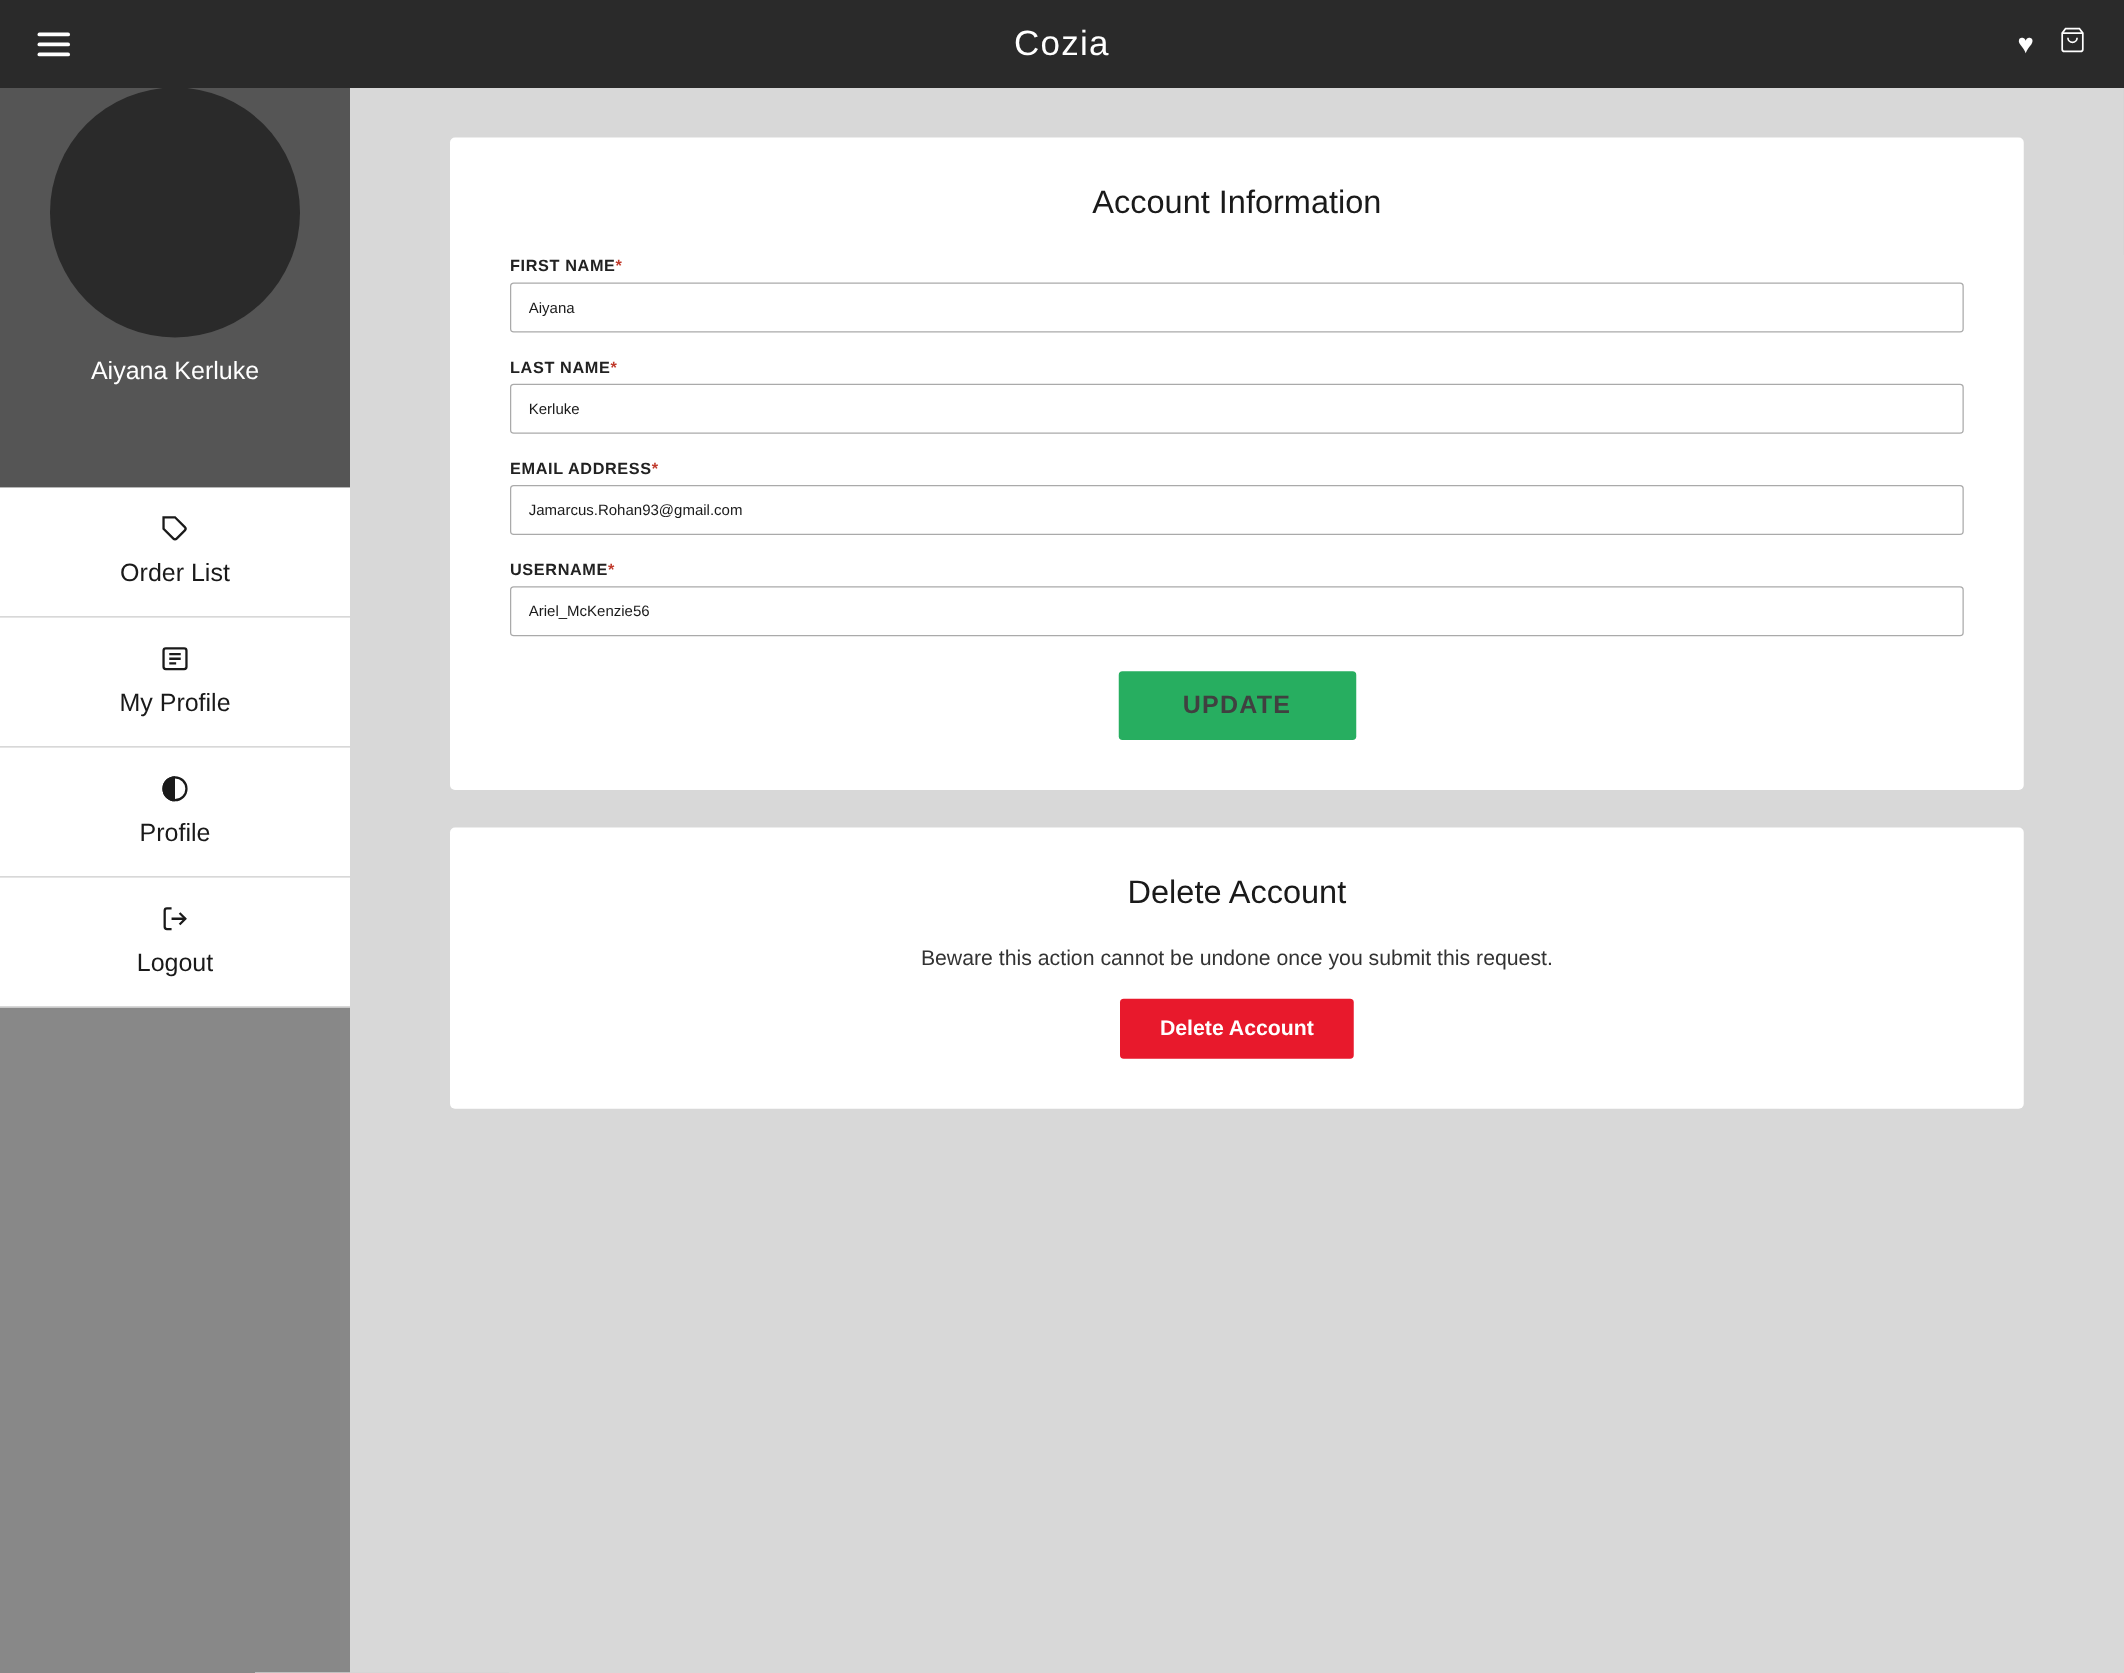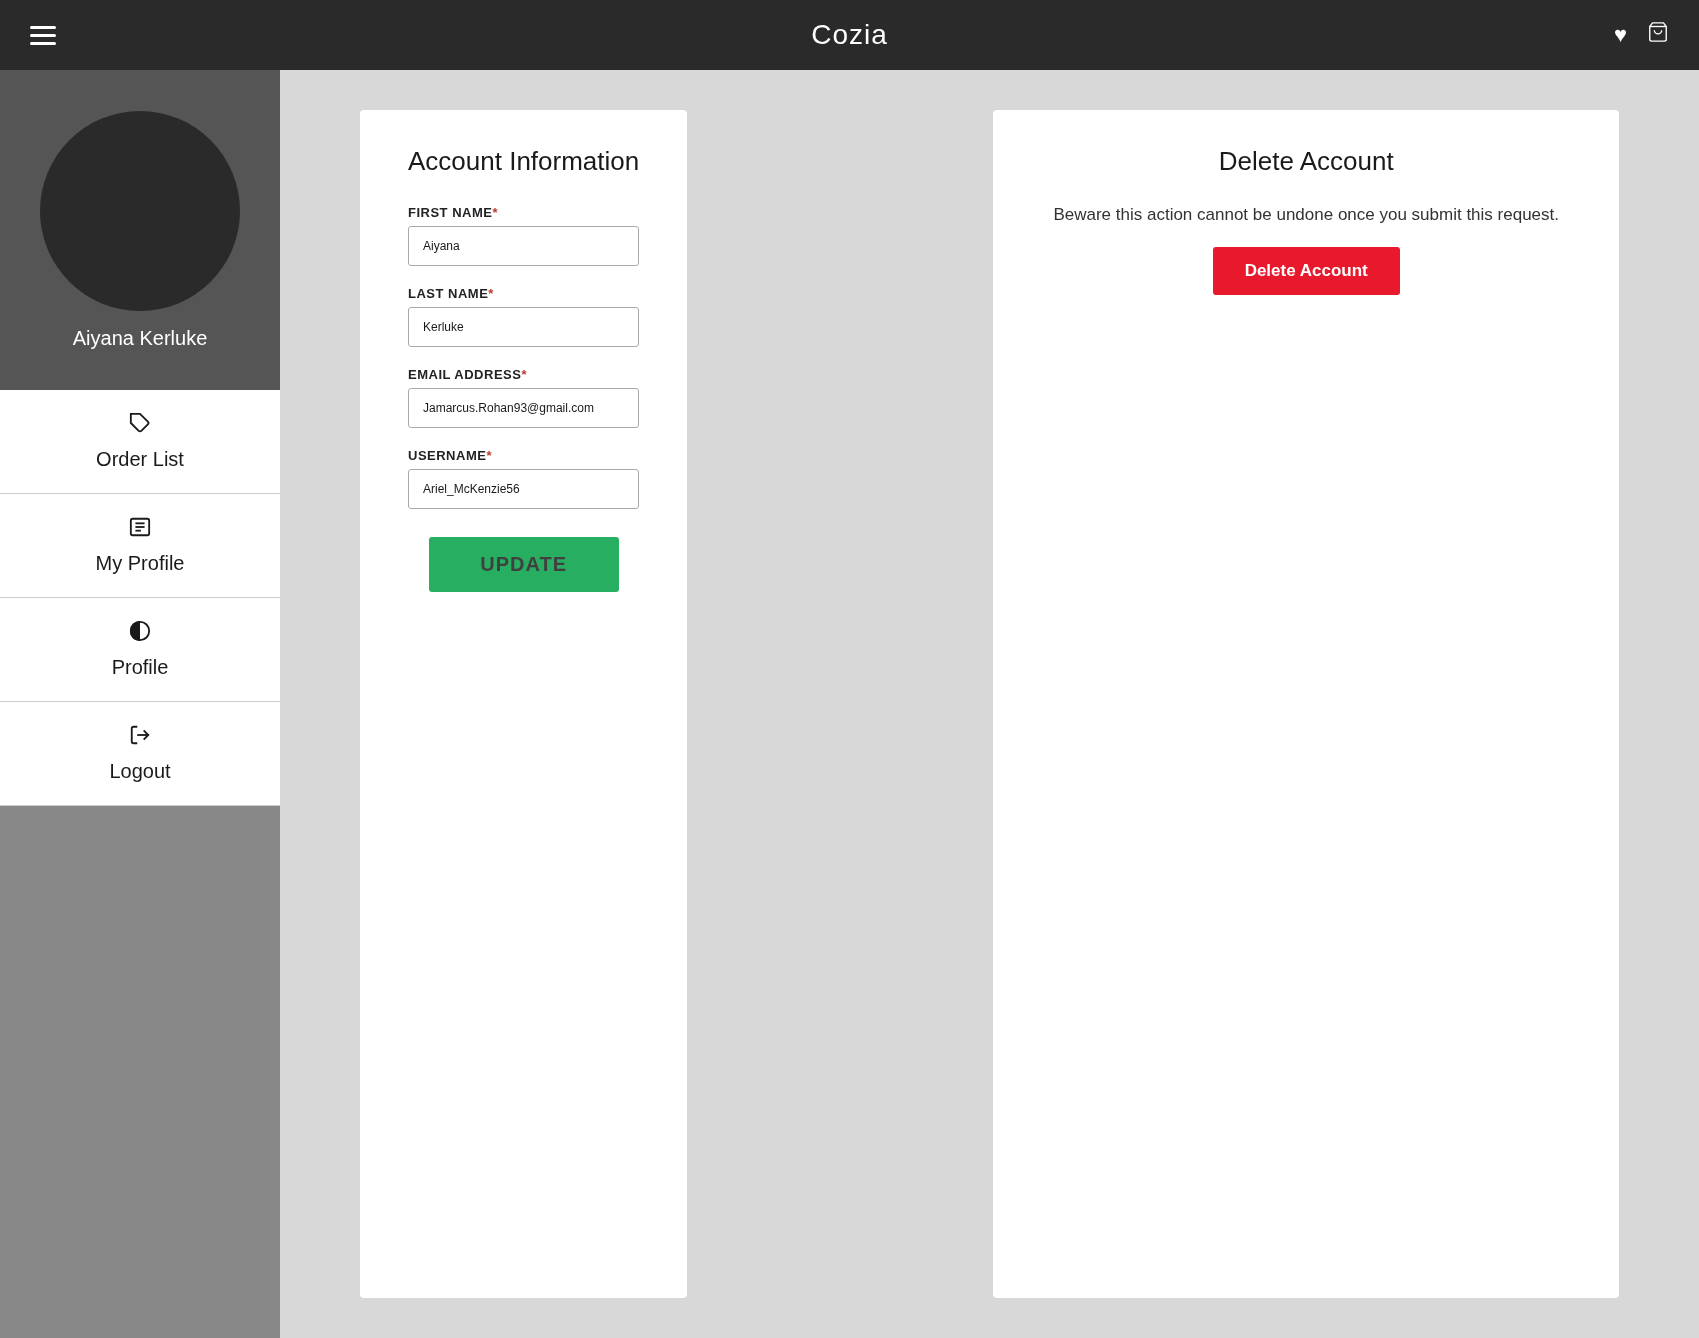--- a/index.html
+++ b/index.html
@@ -81,21 +81,20 @@
       background: #888888;
       flex-shrink: 0;
     }
 
     .sidebar-avatar-area {
       background: #555555;
       height: 320px;
       display: flex;
       flex-direction: column;
       align-items: center;
-      justify-content: center;
       gap: 16px;
     }
 
     .avatar-circle {
       width: 200px;
       height: 200px;
       border-radius: 50%;
       background: #2a2a2a;
     }
 
@@ -126,23 +125,22 @@
       display: flex;
       align-items: center;
     }
 
     
     .main-content {
       flex: 1;
       background: #d8d8d8;
       padding: 40px 80px;
       display: flex;
-      flex-direction: row;
+      flex-direction: column;
       gap: 30px;
-      justify-content: space-between;
     }
 
     
     .card {
       background: #ffffff;
       border-radius: 4px;
       padding: 36px 48px 40px;
     }
 
     .card-title {

